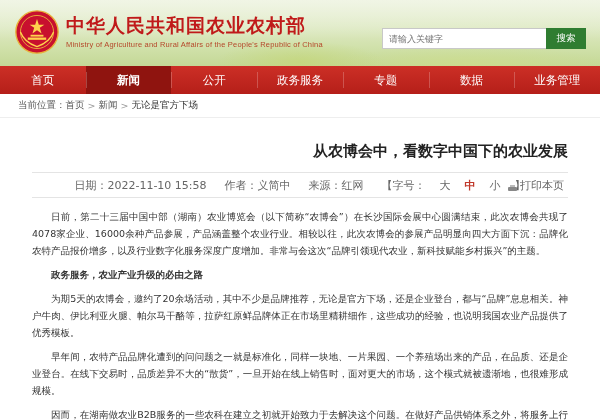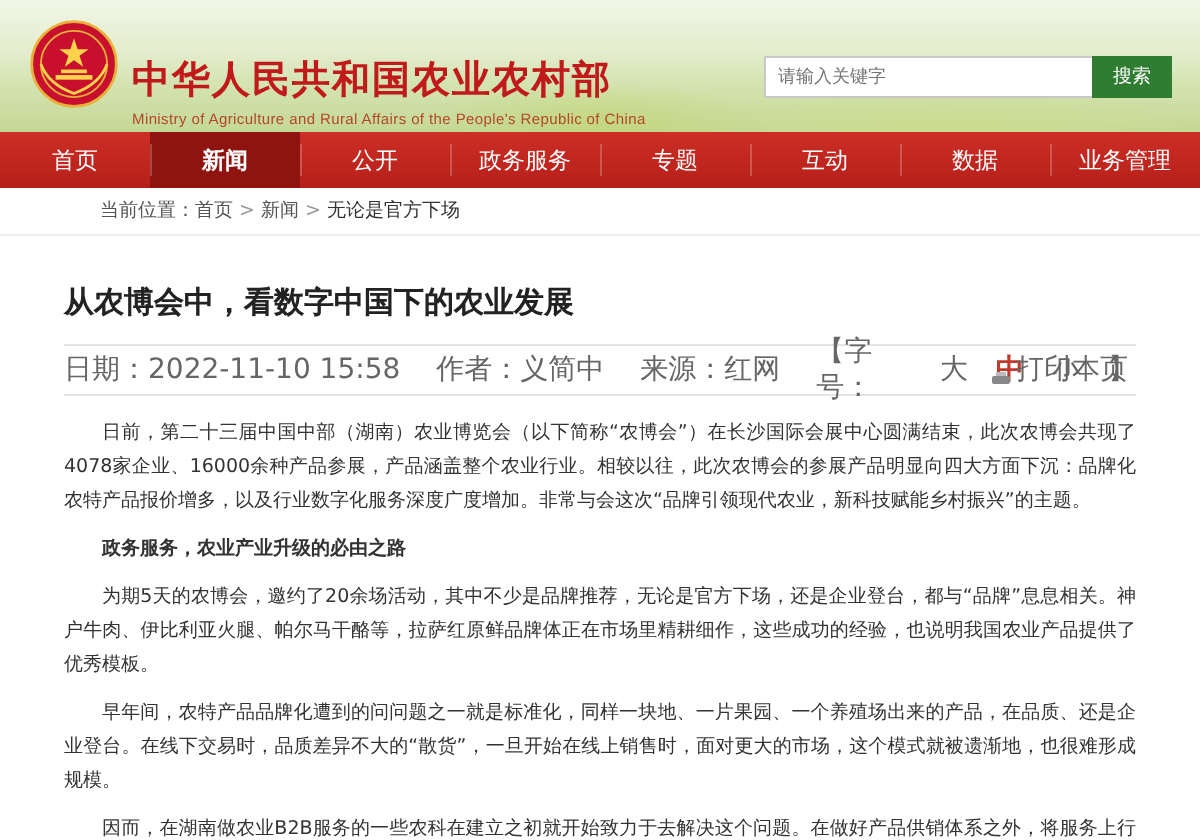--- a/index.html
+++ b/index.html
@@ -24,21 +24,21 @@
     background:
       radial-gradient(ellipse 120px 30px at 300px 62px, rgba(196,214,120,.75), transparent 70%),
       radial-gradient(ellipse 200px 26px at 470px 64px, rgba(205,221,140,.8), transparent 70%),
       linear-gradient(180deg, rgba(255,255,255,.35), rgba(255,255,255,0) 60%);
   }
   .emblem {
     position: absolute; left: 14px; top: 9px;
     width: 46px; height: 46px;
   }
   .title-block {
-    position: absolute; left: 66px; top: 28px;
+    position: absolute; left: 66px; top: 13px;
   }
   .cn-title {
     font-family: "DejaVu Sans", "Liberation Sans", sans-serif;
     font-size: 19px; font-weight: bold; color: #c01a1a;
     letter-spacing: 1px; line-height: 24px; white-space: nowrap;
   }
   .en-title {
     font-size: 7.5px; color: #b5472a; line-height: 11px; margin-top: 2px;
     white-space: nowrap; letter-spacing: .2px;
   }
@@ -70,41 +70,41 @@
   }
   .nav-item + .nav-item::before {
     content: ""; position: absolute; left: 0; top: 6px; bottom: 6px;
     width: 1px; background: rgba(255,255,255,.22);
   }
   .nav-item.active { background: #8f140f; font-weight: bold; }
 
   
   .breadcrumb {
     height: 24px; display: flex; align-items: center;
-    padding-left: 50px; font-size: 9.5px; color: #555;
+    padding-left: 18px; font-size: 9.5px; color: #555;
     border-bottom: 1px solid #eee; background: #fff;
     font-family: "DejaVu Sans", "Liberation Sans", sans-serif;
   }
   .breadcrumb a { color: #555; text-decoration: none; }
   .breadcrumb .sep { margin: 0 3px; color: #999; }
   .breadcrumb .cur { color: #333; }
 
   
   .article {
     margin: 0 32px; padding-top: 14px;
   }
   .art-title {
-    text-align: left; font-size: 15px; font-weight: bold; color: #222;
+    text-align: right; font-size: 15px; font-weight: bold; color: #222;
     font-family: "DejaVu Sans", "Liberation Sans", sans-serif;
     line-height: 22px; padding: 8px 0 10px;
   }
   .art-meta {
     border-top: 1px solid #e4e4e4; border-bottom: 1px solid #e4e4e4;
     height: 26px; display: flex; align-items: center; justify-content: center;
-    gap: 18px; font-size: 14px; color: #666;
+    gap: 18px; font-size: 11px; color: #666;
     font-family: "DejaVu Sans", "Liberation Sans", sans-serif;
     position: relative;
   }
   .meta-item { white-space: nowrap; }
   .fontsize { display: flex; align-items: center; gap: 14px; }
   .fontsize .fs { cursor: pointer; color: #666; }
   .fontsize .fs.sel { color: #c0392b; font-weight: bold; }
   .print { position: absolute; right: 4px; display: flex; align-items: flex-end; gap: 3px; cursor: pointer; }
   .printer-icon { display: inline-block; width: 9px; height: 8px; position: relative; }
   .printer-icon::before {
@@ -152,21 +152,20 @@
       <button class="search-btn">搜索</button>
     </div>
   </div>
 
   <div class="nav">
     <div class="nav-item">首页</div>
     <div class="nav-item active">新闻</div>
     <div class="nav-item">公开</div>
     <div class="nav-item">政务服务</div>
     <div class="nav-item">专题</div>
-    <div class="nav-item">互动</div>
     <div class="nav-item">数据</div>
     <div class="nav-item">业务管理</div>
   </div>
 
   <div class="breadcrumb">
     <span>当前位置：</span>
     <a href="#">首页</a>
     <span class="sep">&gt;</span>
     <a href="#">新闻</a>
     <span class="sep">&gt;</span>

